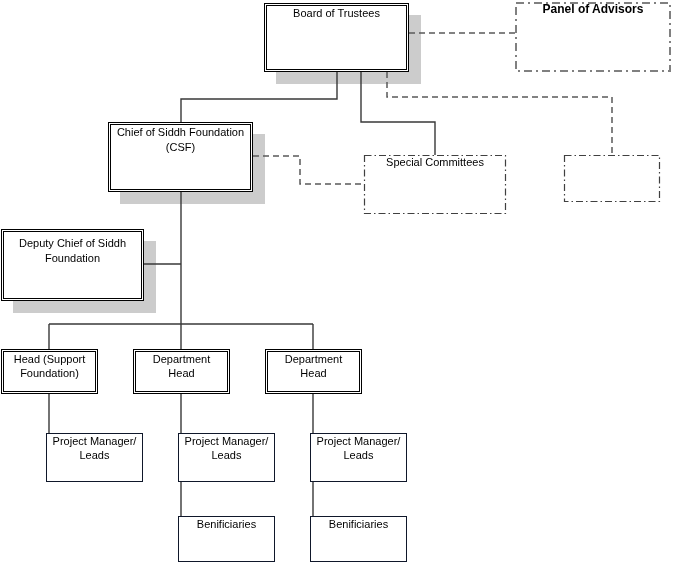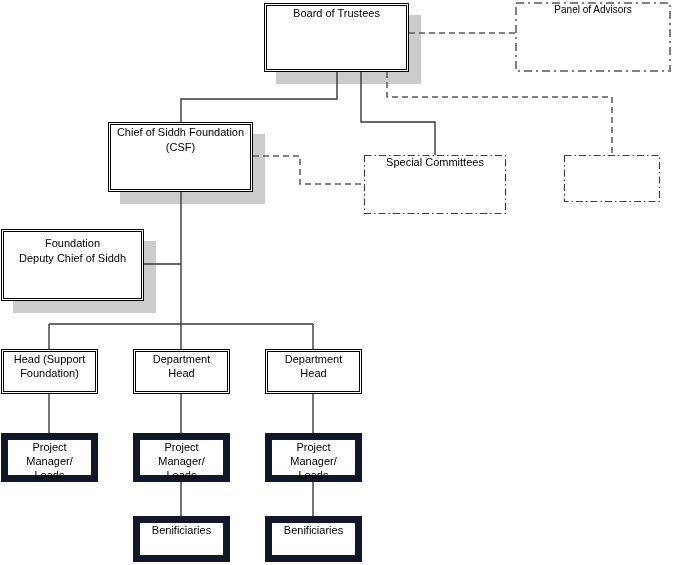--- a/index.html
+++ b/index.html
@@ -2,24 +2,24 @@
 <html style="--shadow: #cccccc; --connector: #383838; --dashed-connector: #595959; --dashdot-gray: #808080; --dashdot-dark: #404040;"><head>
 <meta charset="utf-8">
 <style>
   * { margin:0; padding:0; box-sizing:border-box; }
   html,body { width:673px; height:565px; background:#fff; }
   #canvas { position:relative; width:673px; height:565px; background:#fff;
             font-family:"Liberation Sans", sans-serif; color:#000; }
   .box { position:absolute; display:flex; align-items:flex-start; justify-content:center;
          text-align:center; background:#fff; font-size:11px; line-height:14px; }
   .box.double { border:3px double #000; }
-  .box.thin   { border:7px solid #0f172a; }
+  .box.thin   { border:1px solid #0f172a;margin-left:45px; }
   .box.shadow { box-shadow:12px 12px 0 0 var(--shadow,#ccc); }
   .box.big    { line-height:15px; }
-  .box.boldlabel { font-weight:normal; font-size:10px; line-height:15px; }
+  .box.boldlabel { font-weight:bold; font-size:12px; line-height:15px; }
   .label { width:100%; }
   .line { display:block; }
   svg.connectors { position:absolute; left:0; top:0; pointer-events:none; }
   .solid  { stroke:var(--connector,#383838); stroke-width:1.4; fill:none; }
   .dashed { stroke:var(--dashed-connector,#595959); stroke-width:1.5; fill:none; stroke-dasharray:6 4; }
   .dashdot-gray { stroke:var(--dashdot-gray,#808080); stroke-width:2; fill:none; stroke-dasharray:8 4 2 4; }
   .dashdot-dark { stroke:var(--dashdot-dark,#404040); stroke-width:1.2; fill:none; stroke-dasharray:7 3 1.5 3; }
 </style>
 </head>
 <body>
@@ -41,22 +41,22 @@
   <div class="box double shadow big" style="left:108px;top:122px;width:145px;height:70px;padding-bottom:2px">
     <div class="label">
       <span class="line">Chief of Siddh Foundation</span>
       <span class="line">(CSF)</span>
     </div>
   </div>
 
 
   <div class="box double shadow big" style="left:1px;top:229px;width:143px;height:72px;padding-top:4px">
     <div class="label">
+      <span class="line">Deputy Chief of Siddh</span>
       <span class="line">Foundation</span>
-      <span class="line">Deputy Chief of Siddh</span>
     </div>
   </div>
 
   <div class="box double" style="left:1px;top:349px;width:97px;height:45px;padding-bottom:21px">
     <div class="label">
       <span class="line">Head (Support</span>
       <span class="line">Foundation)</span>
     </div>
   </div>
 

